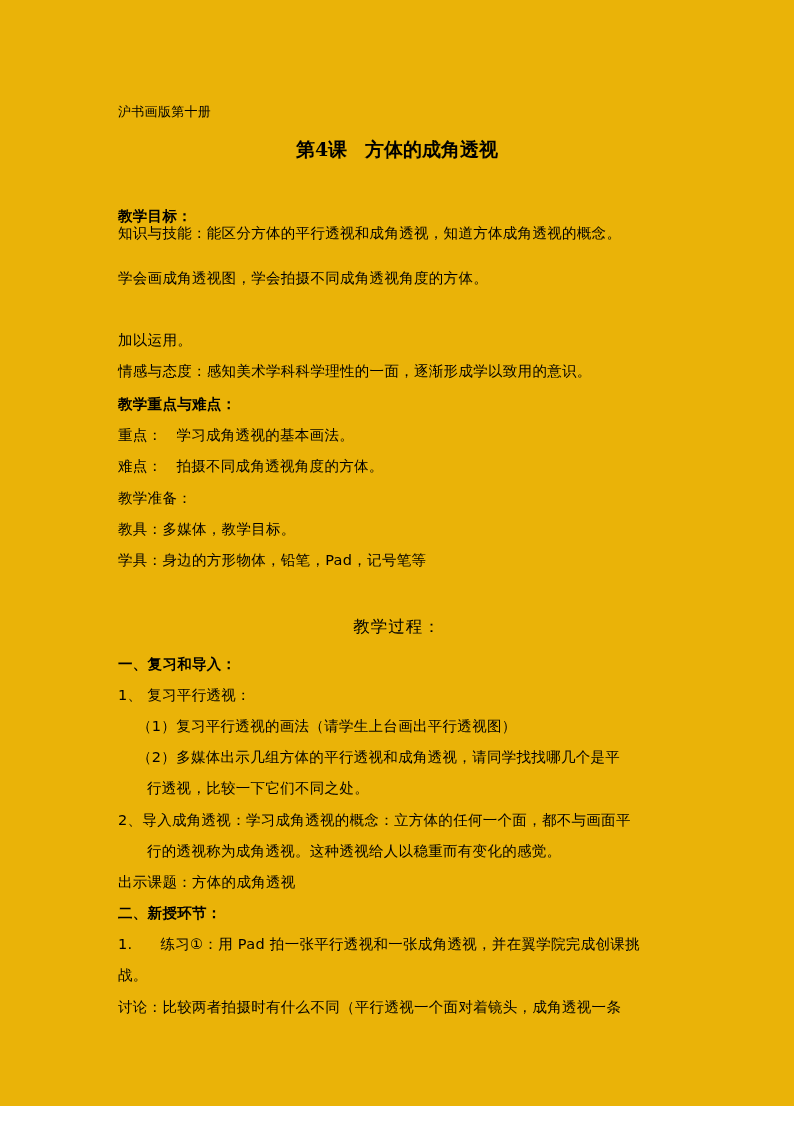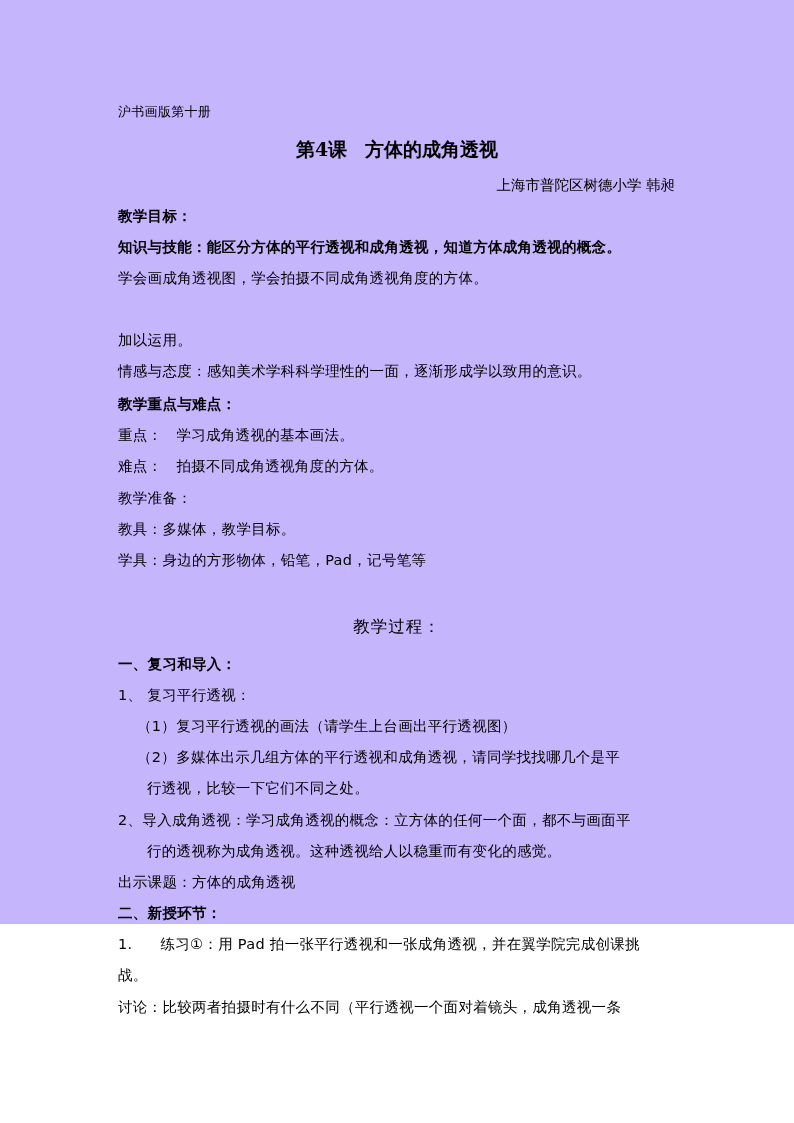--- a/index.html
+++ b/index.html
@@ -13,22 +13,22 @@
       position: relative;
       overflow: hidden;
       font-family: "DejaVu Sans", "Liberation Sans", sans-serif;
       color: #000000;
     }
     .page {
       position: absolute;
       left: 0;
       top: 0;
       width: 794px;
-      height: 924px;
-      background: #c4b5fd;
+      height: 1106px;
+      background: #eab308;
     }
     .line {
       position: absolute;
       left: 118px;
       font-size: 14.5px;
       line-height: 20px;
       white-space: nowrap;
       letter-spacing: 0.3px;
     }
     .small {
@@ -79,24 +79,23 @@
 <body>
 
 <div class="page">
 
   <div class="line small" style="top:102px;">沪书画版第十册</div>
 
   <div class="title" style="top:136px;">
     <span>第4课</span><span class="gap"></span><span>方体的成角透视</span>
   </div>
 
-  <div class="author" style="top:175px;">上海市普陀区树德小学 韩昶</div>
 
   <div class="line bold" style="top:206px;">教学目标：</div>
-  <div class="line" style="top:237px;font-weight:bold;">知识与技能：能区分方体的平行透视和成角透视，知道方体成角透视的概念。</div>
+  <div class="line" style="top:223px;">知识与技能：能区分方体的平行透视和成角透视，知道方体成角透视的概念。</div>
   <div class="line" style="top:268px;">学会画成角透视图，学会拍摄不同成角透视角度的方体。</div>
   <div class="line" style="top:330px;">加以运用。</div>
   <div class="line" style="top:361px;">情感与态度：感知美术学科科学理性的一面，逐渐形成学以致用的意识。</div>
 
   <div class="line bold" style="top:394px;">教学重点与难点：</div>
   <div class="line" style="top:425px;">
     <span>重点：</span><span class="lbl-gap"></span><span>学习成角透视的基本画法。</span>
   </div>
   <div class="line" style="top:456px;">
     <span>难点：</span><span class="lbl-gap"></span><span>拍摄不同成角透视角度的方体。</span>

